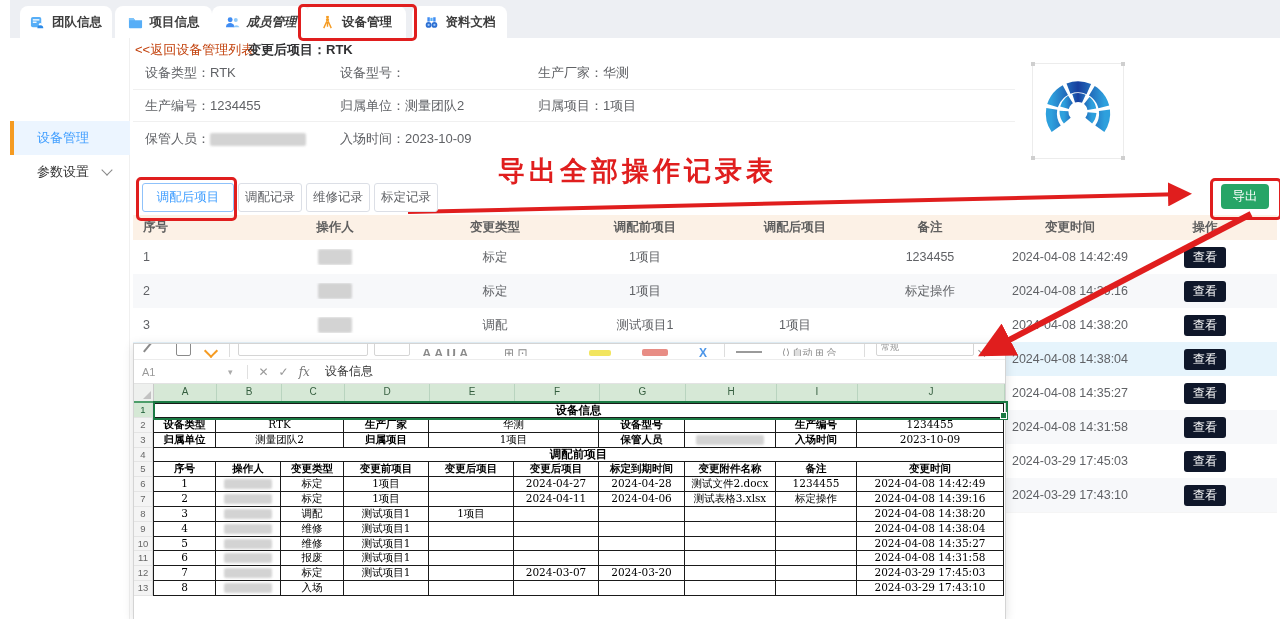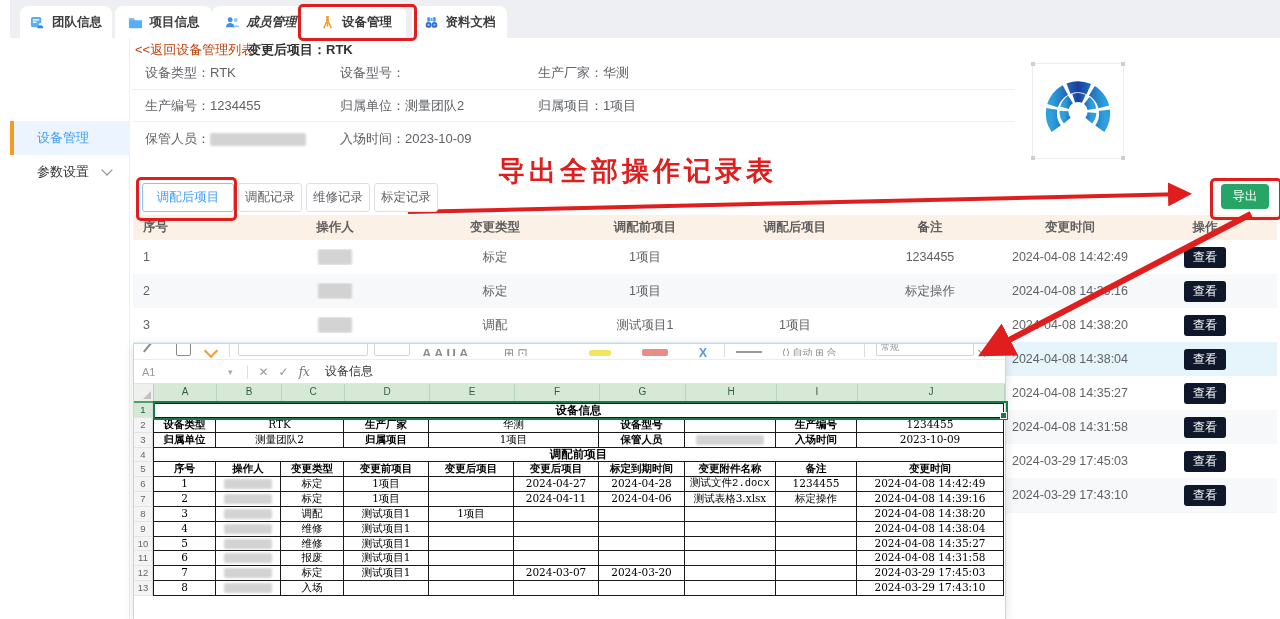--- a/index.html
+++ b/index.html
@@ -380,21 +380,21 @@
       </div>
       <div class="xrow" style="height: 14.85px;">
         <div class="xrh" style="line-height: 14.85px;">6</div>
         <div class="xc brd first" style="width: 63px; line-height: 13.85px;">1</div>
         <div class="xc brd" style="width: 65px; line-height: 13.85px;"><span class="redact" style="width: 48.75px; height: 10px;"></span></div>
         <div class="xc brd" style="width: 63px; line-height: 13.85px;">标定</div>
         <div class="xc brd" style="width: 85px; line-height: 13.85px;">1项目</div>
         <div class="xc brd" style="width: 85px; line-height: 13.85px;"></div>
         <div class="xc brd" style="width: 85px; line-height: 13.85px;">2024-04-27</div>
         <div class="xc brd" style="width: 86px; line-height: 13.85px;">2024-04-28</div>
-        <div class="xc brd" style="width: 91px; line-height: 13.85px; font-family: Liberation Mono, monospace;">测试文件2.docx</div>
+        <div class="xc brd" style="width: 91px; line-height: 13.85px;">测试文件2.docx</div>
         <div class="xc brd" style="width: 81px; line-height: 13.85px;">1234455</div>
         <div class="xc brd" style="width: 147px; line-height: 13.85px;">2024-04-08 14:42:49</div>
       </div>
       <div class="xrow" style="height: 14.85px;">
         <div class="xrh" style="line-height: 14.85px;">7</div>
         <div class="xc brd first" style="width: 63px; line-height: 13.85px;">2</div>
         <div class="xc brd" style="width: 65px; line-height: 13.85px;"><span class="redact" style="width: 48.75px; height: 10px;"></span></div>
         <div class="xc brd" style="width: 63px; line-height: 13.85px;">标定</div>
         <div class="xc brd" style="width: 85px; line-height: 13.85px;">1项目</div>
         <div class="xc brd" style="width: 85px; line-height: 13.85px;"></div>

